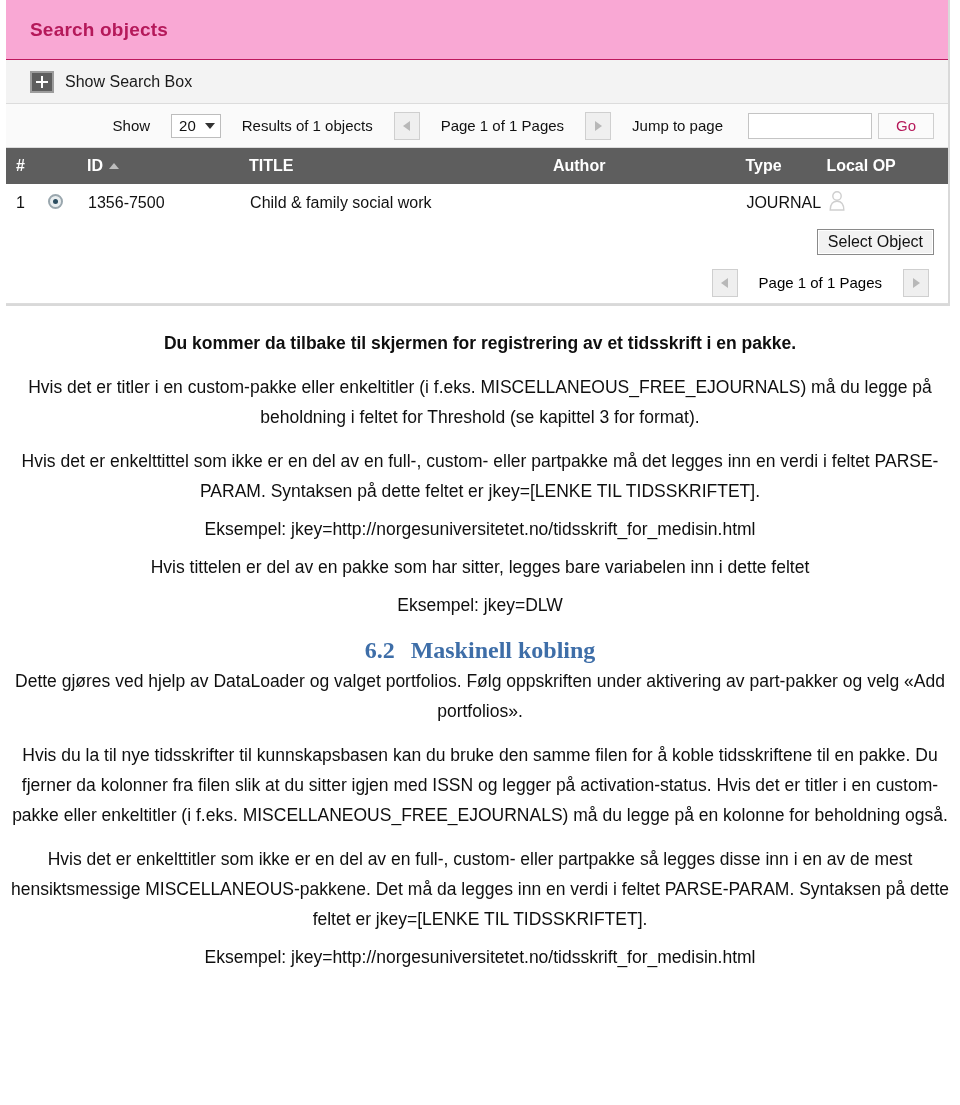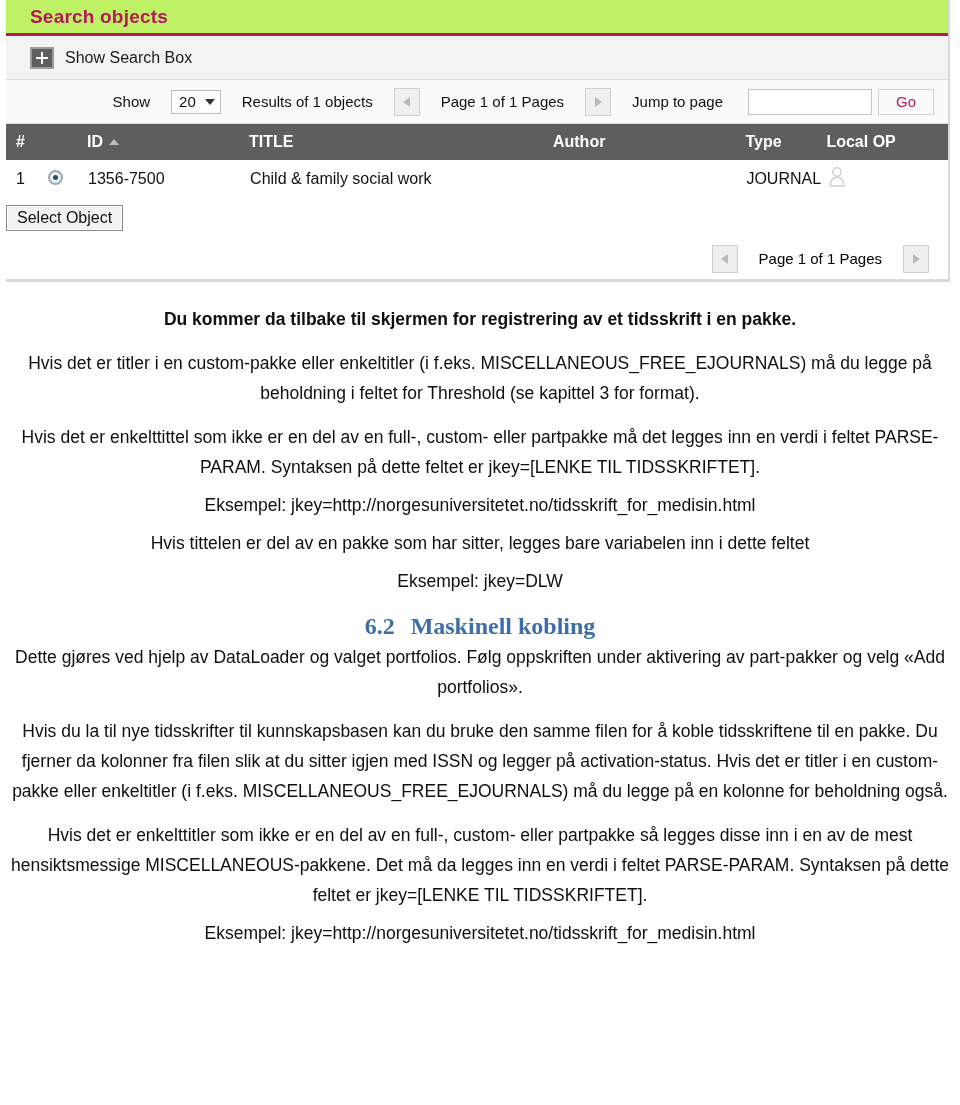--- a/index.html
+++ b/index.html
@@ -21,23 +21,23 @@
     margin: 0 6px 0 6px;
     width: 944px;
     background: #ffffff;
     border-right: 2px solid #d9d9d9;
     border-bottom: 2px solid #d9d9d9;
     box-sizing: border-box;
     font-family: "Liberation Sans", sans-serif;
   }
 
   .shot-title-bar {
-    height: 36px;
-    background: #bef264;
-    border-bottom: 3px solid #be185d;
+    height: 60px;
+    background: #f9a8d4;
+    border-bottom: 1px solid #be185d;
     display: flex;
     align-items: center;
     padding-left: 24px;
     box-sizing: border-box;
   }
   .shot-title {
     color: #b5195a;
     font-weight: bold;
     font-size: 19px;
     letter-spacing: .2px;
@@ -204,20 +204,21 @@
     border-radius: 50%;
     background: #2c4d60;
   }
   .title-link { color: #6b8fb0; }
   .person-icon { display: inline-block; }
 
   .shot-actions {
     height: 40px;
     display: flex;
     align-items: center;
+    justify-content: flex-end;
     padding-right: 14px;
     box-sizing: border-box;
     background: #fff;
   }
   .select-obj-btn {
     border: 1px solid #8a8a8a;
     background: #f2f2f2;
     box-shadow: inset 0 0 0 1px #ffffff;
     font-size: 16px;
     color: #111;

